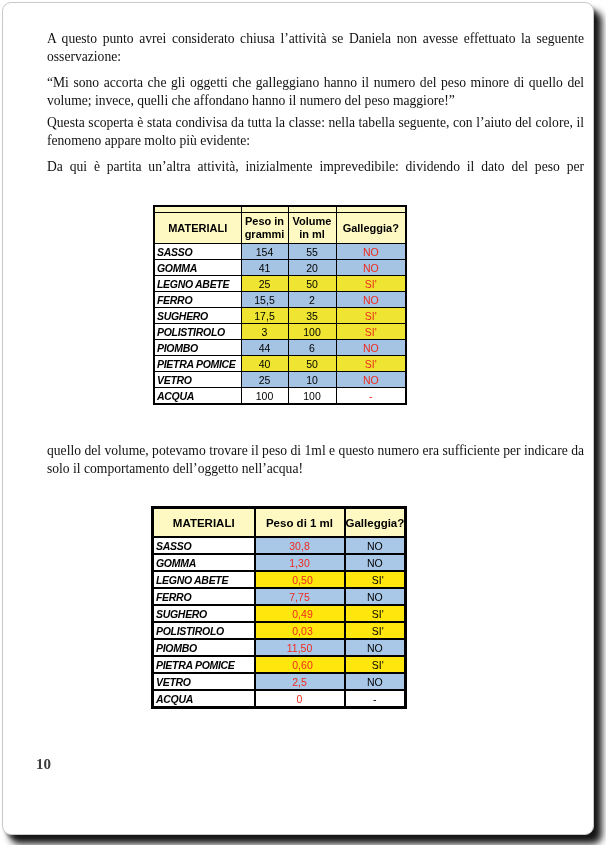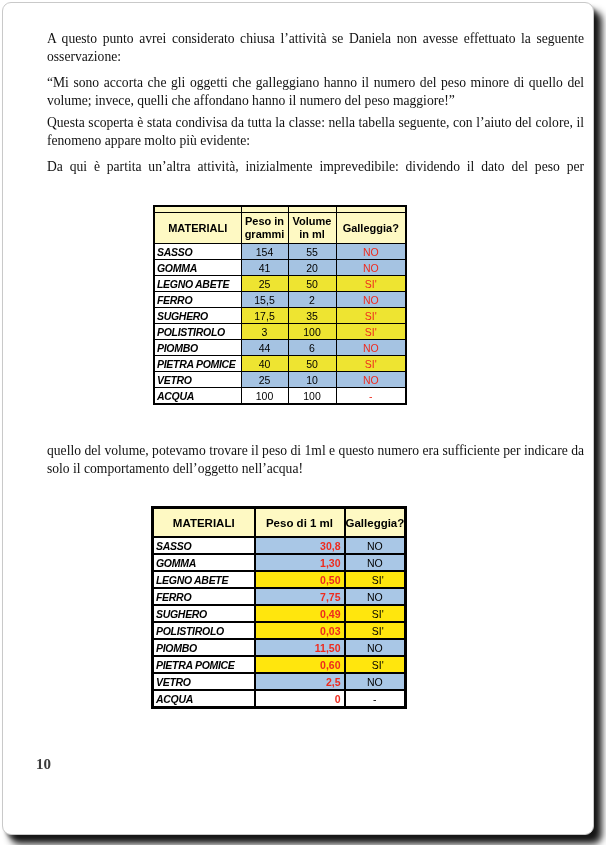--- a/index.html
+++ b/index.html
@@ -51,21 +51,21 @@
   #table1 td.ans { color:var(--red,#ee2b1e); }
   #table1 tr.blue   td.cell { background:var(--blue1,#a5c3e2);text-align:center; }
   #table1 tr.yellow td.cell { background:var(--yellow1,#eee431); }
   #table1 tr.white  td.cell { background:#ffffff; }
 
   
   #table2 { left:148px; top:503px; width:253px; border:3px solid #000; }
   #table2 th, #table2 td { border:2px solid #000; }
   #table2 thead th { height:27px; font-size:11.5px; font-weight:bold; text-align:center; vertical-align:middle; }
   #table2 tbody td { height:15px; font-size:10.5px; vertical-align:middle; }
-  #table2 td.num { color:var(--red,#ee2b1e); font-weight:bold;text-align:right; }
+  #table2 td.num { color:var(--red,#ee2b1e); font-weight:normal; }
   #table2 td.ans { color:#000; }
   #table2 td.gap { background-clip:content-box; padding:0 3px; }
   #table2 tr.blue   td.cell { background:var(--blue2,#a9c7e6); }
   #table2 tr.yellow td.cell { background:var(--yellow2,#ffe60d);padding-left:9px; }
   #table2 tr.white  td.cell { background:#ffffff; }
 
   
   .dtable td.mat {
     font-weight:bold; font-size:10.5px; letter-spacing:-0.3px;
     text-align:left; padding-left:2px; background:#fff;font-style:italic;

